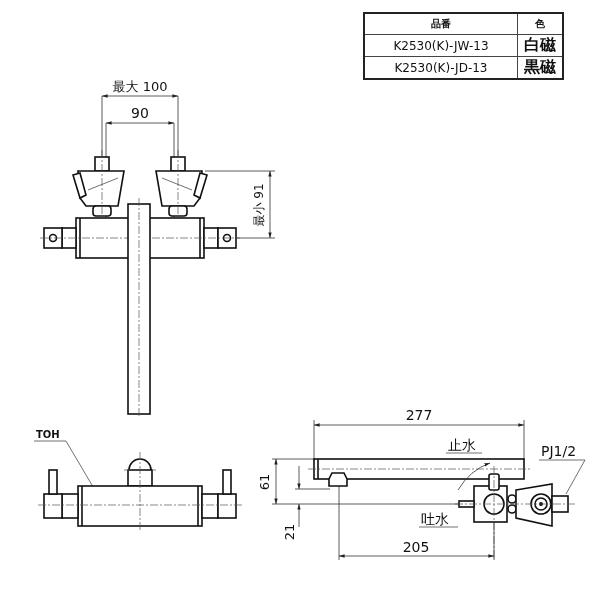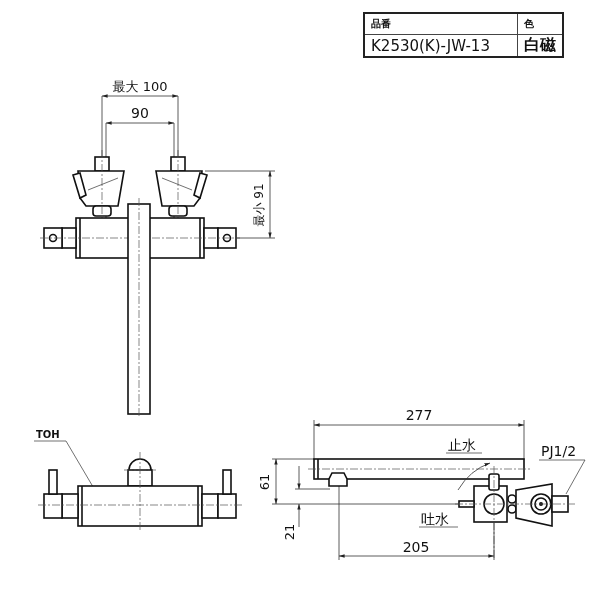--- a/index.html
+++ b/index.html
@@ -5,37 +5,41 @@
   html,body{margin:0;padding:0;background:#fff;}
   body{width:600px;height:600px;position:relative;overflow:hidden;font-family:"DejaVu Sans",sans-serif;}
   svg{position:absolute;left:0;top:0;}
   .ln{stroke:#111;stroke-width:1.6;fill:none;}
   .lf{stroke:#111;stroke-width:1.6;fill:#fff;}
   .thin{stroke:#333;stroke-width:0.7;fill:none;}
   .cl{stroke:#555;stroke-width:0.7;fill:none;stroke-dasharray:8 2 2 2;}
   .dim{stroke:#333;stroke-width:0.8;fill:none;}
   .txt{font-family:"DejaVu Sans",sans-serif;fill:#111;}
   .tb{position:absolute;left:363px;top:12px;border-collapse:collapse;border:2px solid #222;}
-  .tb td{border:1px solid #444;height:20px;padding:0 6px;font-family:"DejaVu Sans",sans-serif;color:#111;}
+  .tb td{border:1px solid #444;height:20px;padding:0 6px;text-align:center;font-family:"DejaVu Sans",sans-serif;color:#111;}
   .tb .h{font-size:10px;font-weight:bold;}
-  .tb .m{font-size:15px;width:140px;}
+  .tb .m{font-size:12px;width:140px;}
   .tb .c{font-size:16px;font-weight:bold;width:32px;}
 </style>
 </head>
 <body>
 
 <table class="tb">
   <tbody>
       <tr>
     <td class="h">品番</td>
     <td class="h">色</td>
   </tr>
   <tr>
     <td class="m">K2530(K)-JW-13</td>
     <td class="c">白磁</td>
+  </tr>
+  <tr>
+    <td class="m">K2530(K)-JD-13</td>
+    <td class="c">黒磁</td>
   </tr>
 </tbody>
   </table>
 
 <svg width="600" height="600" viewBox="0 0 600 600">
   <defs>
     <marker id="ar" viewBox="0 0 10 10" refX="10" refY="5" markerWidth="7" markerHeight="7" orient="auto-start-reverse">
       <path d="M0,2 L10,5 L0,8 z" fill="#222"></path>
     </marker>
   </defs>

